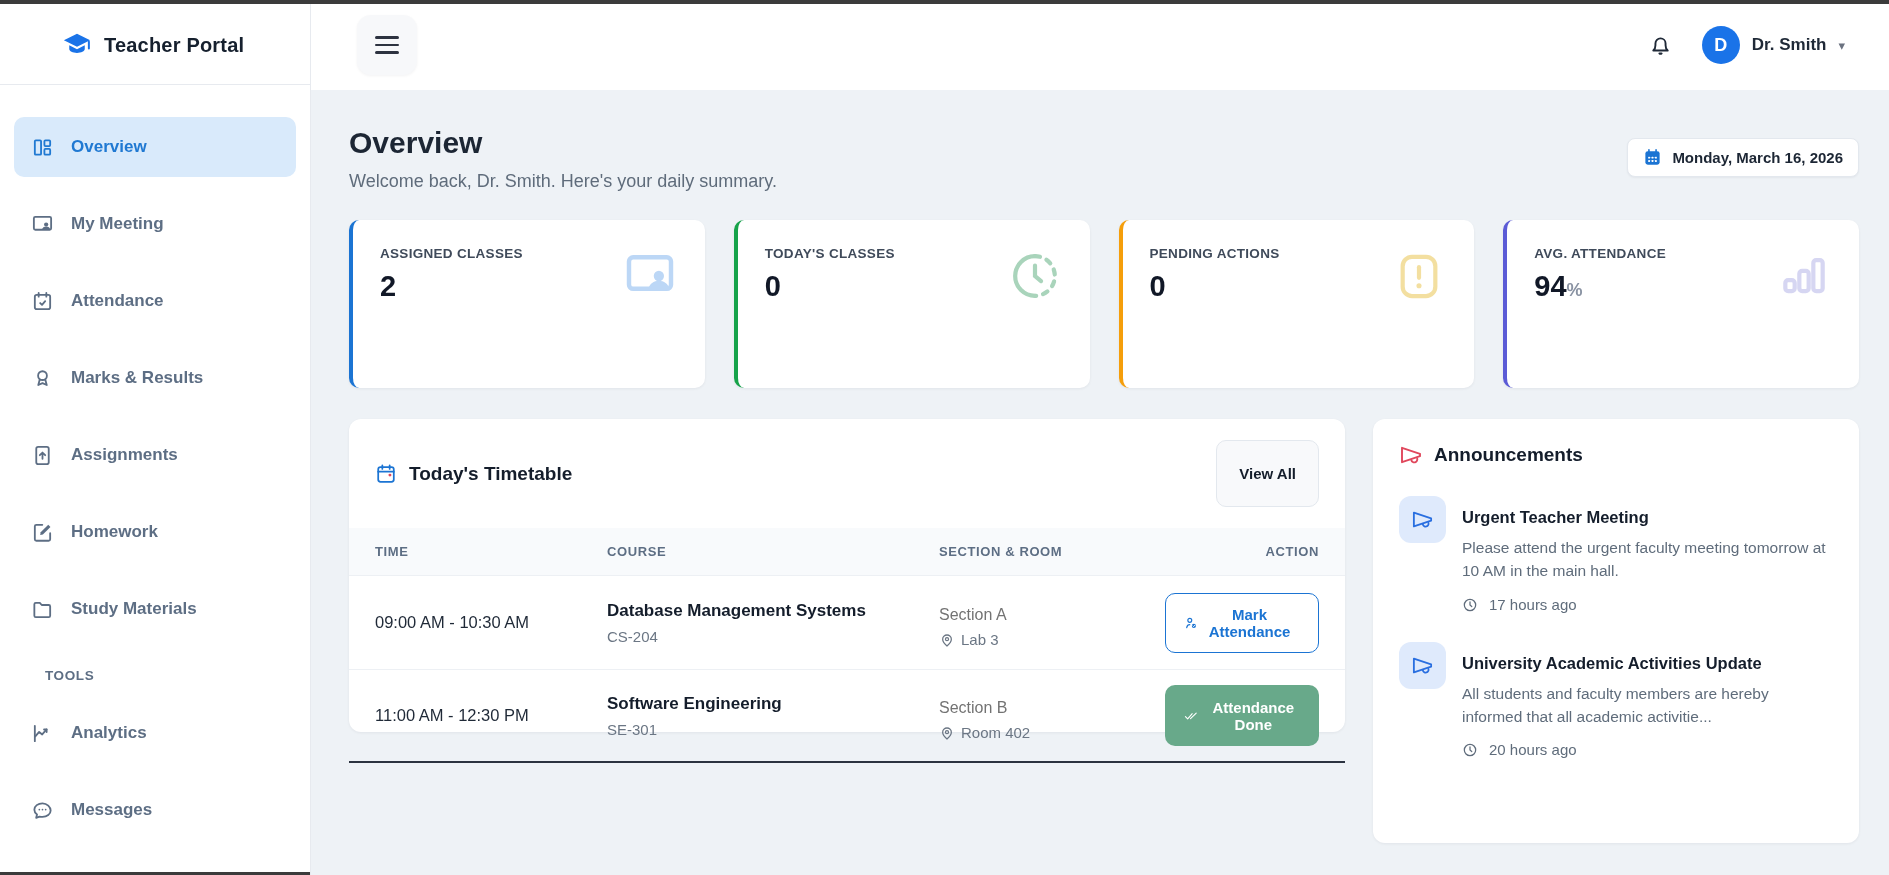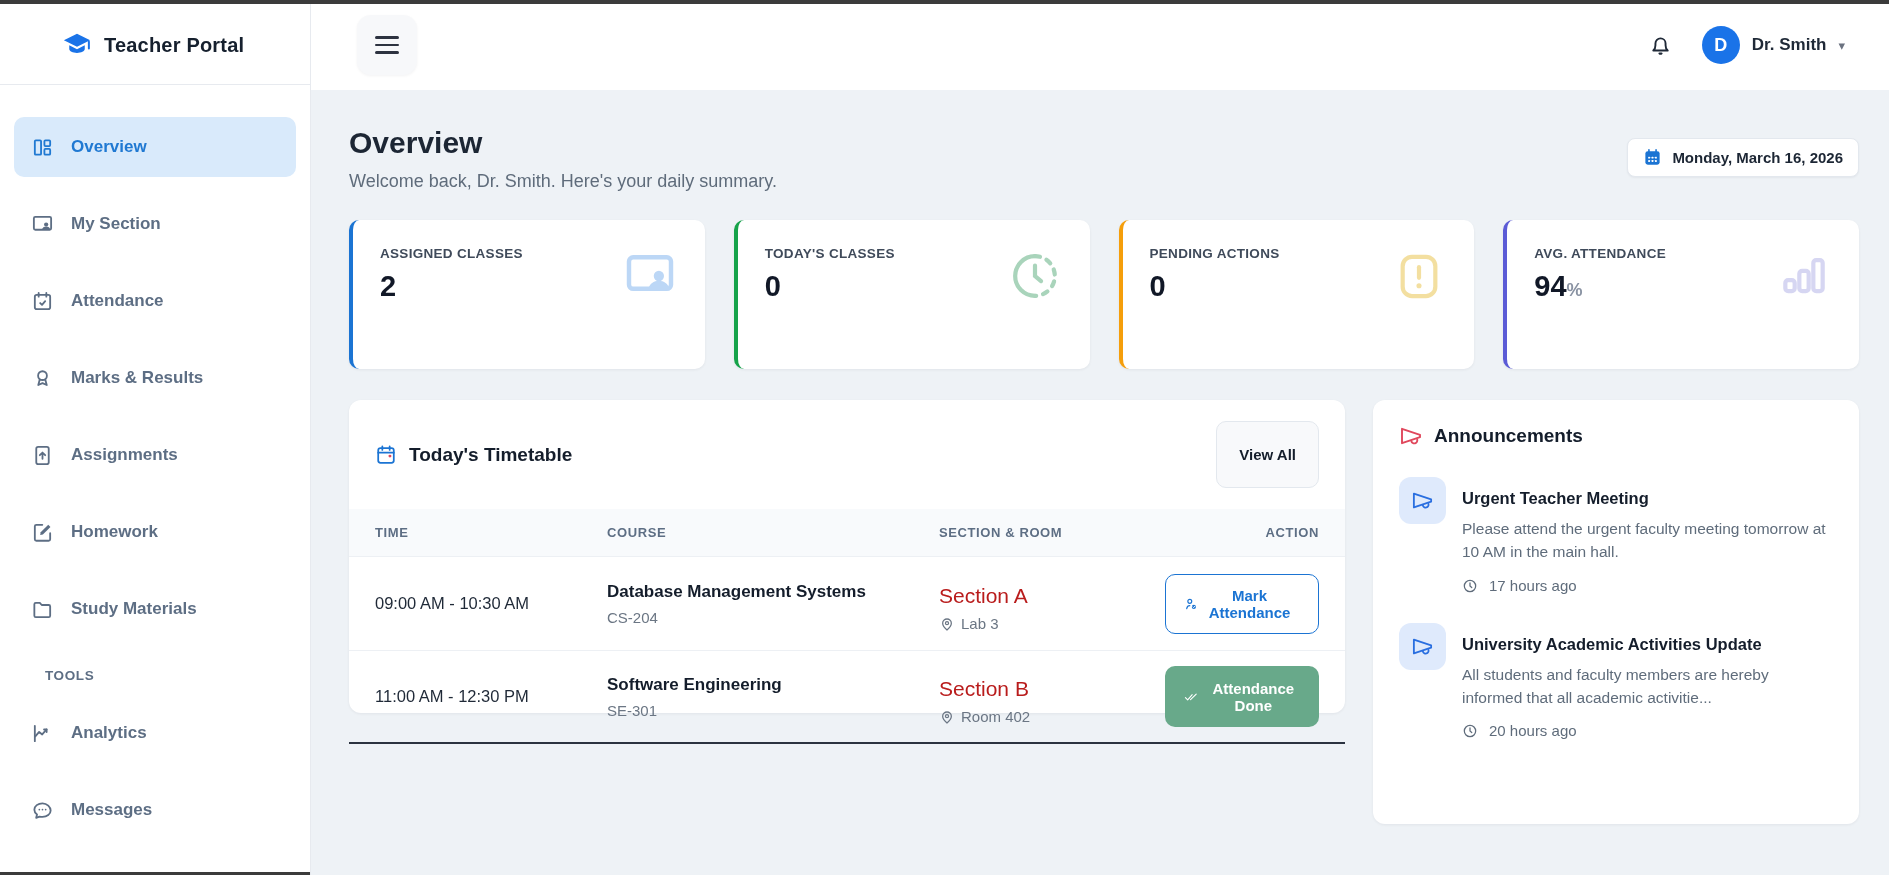--- a/index.html
+++ b/index.html
@@ -40,21 +40,21 @@
   
   .main { flex:1; background:#eef2f6; padding:36px 30px 0 38px; overflow:hidden; }
   .page-head { display:flex; justify-content:space-between; align-items:flex-start; }
   .page-title { font-size:30px; font-weight:800; color:#1c2634; }
   .page-sub { margin-top:11px; font-size:18px; color:#5f6c7b; }
   .date-chip { display:flex; align-items:center; gap:10px; background:#fff; border:1px solid #e3e8ee; border-radius:8px; padding:9px 15px; font-size:15px; font-weight:700; color:#1c2634; box-shadow:0 1px 2px rgba(16,24,40,.05); margin-top:12px; cursor:default;text-align:right; }
   .date-chip svg { width:19px; height:19px; }
 
   
   .stats { display:grid; grid-template-columns:repeat(4,1fr); gap:29px; margin-top:28px; }
-  .stat-card { background:#fff; border-radius:10px; height:149px; box-shadow:0 1px 3px rgba(16,24,40,.06); border-left:4px solid #ccc; padding:26px 27px; display:flex; justify-content:space-between; }
+  .stat-card { background:#fff; border-radius:10px; height:168px; box-shadow:0 1px 3px rgba(16,24,40,.06); border-left:4px solid #ccc; padding:26px 27px; display:flex; justify-content:space-between; }
   .accent-blue  { border-left-color:#1b74d3; }
   .accent-green { border-left-color:#16a34a; }
   .accent-orange{ border-left-color:#f59e0b; }
   .accent-indigo{ border-left-color:#5b5bd6; }
   .stat-label { font-size:13.5px; font-weight:800; color:#3f4a5a; letter-spacing:.3px; }
   .stat-value { font-size:29px; font-weight:800; color:#111827; margin-top:9px; }
   .stat-suffix { font-size:18px; color:#8a93a3; font-weight:600; }
   .stat-icon { margin-top:2px; }
   .stat-icon svg { width:56px; height:56px; }
   .icon-ltblue { color:#bcd7f6; }
@@ -72,21 +72,21 @@
   .view-all-btn { background:#f8f9fb; border:1px solid #e3e8ee; border-radius:10px; padding:24px 22px; font-size:15px; font-weight:700; color:#141d2b; cursor:pointer; }
 
   .tt-row { display:grid; grid-template-columns:232px 332px 226px 1fr; padding:0 26px; align-items:center; }
   .tt-head { background:#f8fafc; height:47px; font-size:13px; font-weight:700; color:#5d6e84; letter-spacing:.6px; }
   .col-action { text-align:right; }
   .tt-body-row { height:94px; border-top:1px solid #edf0f4; }
   .tt-body-row:last-of-type { border-bottom:2px solid #2b3340; }
   .tt-time { font-size:16.5px; color:#1f2937; }
   .tt-course-name { font-size:17px; font-weight:800; color:#141d2b; }
   .tt-course-code { margin-top:7px; font-size:15px; color:#6b7684; }
-  .tt-section { font-size:21px; color:#b91c1c;margin-top:9px; }
+  .tt-section { font-size:16px; color:#737373;margin-top:9px; }
   .tt-room { margin-top:7px; display:flex; align-items:center; gap:6px; font-size:15px; color:#6b7684; }
   .tt-room svg { width:16px; height:16px; }
   .tt-action-cell { display:flex; justify-content:flex-end; }
   .btn-mark { display:inline-flex; align-items:center; background:#fff; color:#1b74d3; border:1.5px solid #1b74d3; border-radius:10px; padding:12px 18px; font-size:15px; font-weight:700; cursor:pointer; }
   .btn-mark svg { width:18px; height:18px; }
   .btn-done { display:inline-flex; align-items:center; gap:9px; background:#68a98a; color:#fff; border:none; border-radius:10px; padding:13.5px 19px; font-size:15px; font-weight:700; cursor:default; }
   .btn-done svg { width:18px; height:18px; }
 
   .announce-panel { flex:1; height:424px; background:#fff; border-radius:12px; box-shadow:0 1px 3px rgba(16,24,40,.06); padding:24px 26px; }
   .announce-head { display:flex; align-items:center; gap:11px; font-size:19px; font-weight:800; color:#141d2b; }
@@ -125,21 +125,21 @@
             <rect x="14" y="13.5" width="6" height="6" rx="1"></rect>
         </svg>
         <span>Overview</span>
       </div>
       <div class="nav-item">
         <svg viewBox="0 0 24 24" fill="none" stroke="currentColor" stroke-width="1.9">
           <rect x="3" y="4" width="18" height="13.5" rx="1.5"></rect>
           <circle cx="15.8" cy="12" r="2.2" fill="currentColor" stroke="none"></circle>
           <path d="M11.3 17.4c.5-2.1 2.3-3.4 4.5-3.4s4 1.3 4.5 3.4z" fill="currentColor" stroke="none"></path>
         </svg>
-        <span>My Section</span>
+        <span>My Meeting</span>
       </div>
       <div class="nav-item">
         <svg viewBox="0 0 24 24" fill="none" stroke="currentColor" stroke-width="1.9" stroke-linecap="round" stroke-linejoin="round">
           <rect x="4" y="5" width="16" height="15" rx="2"></rect>
             <path d="M8 3v4M16 3v4"></path>
             <path d="m9.6 13.6 1.9 1.9 3.3-3.9"></path>
         </svg>
         <span>Attendance</span>
       </div>
       <div class="nav-item">

